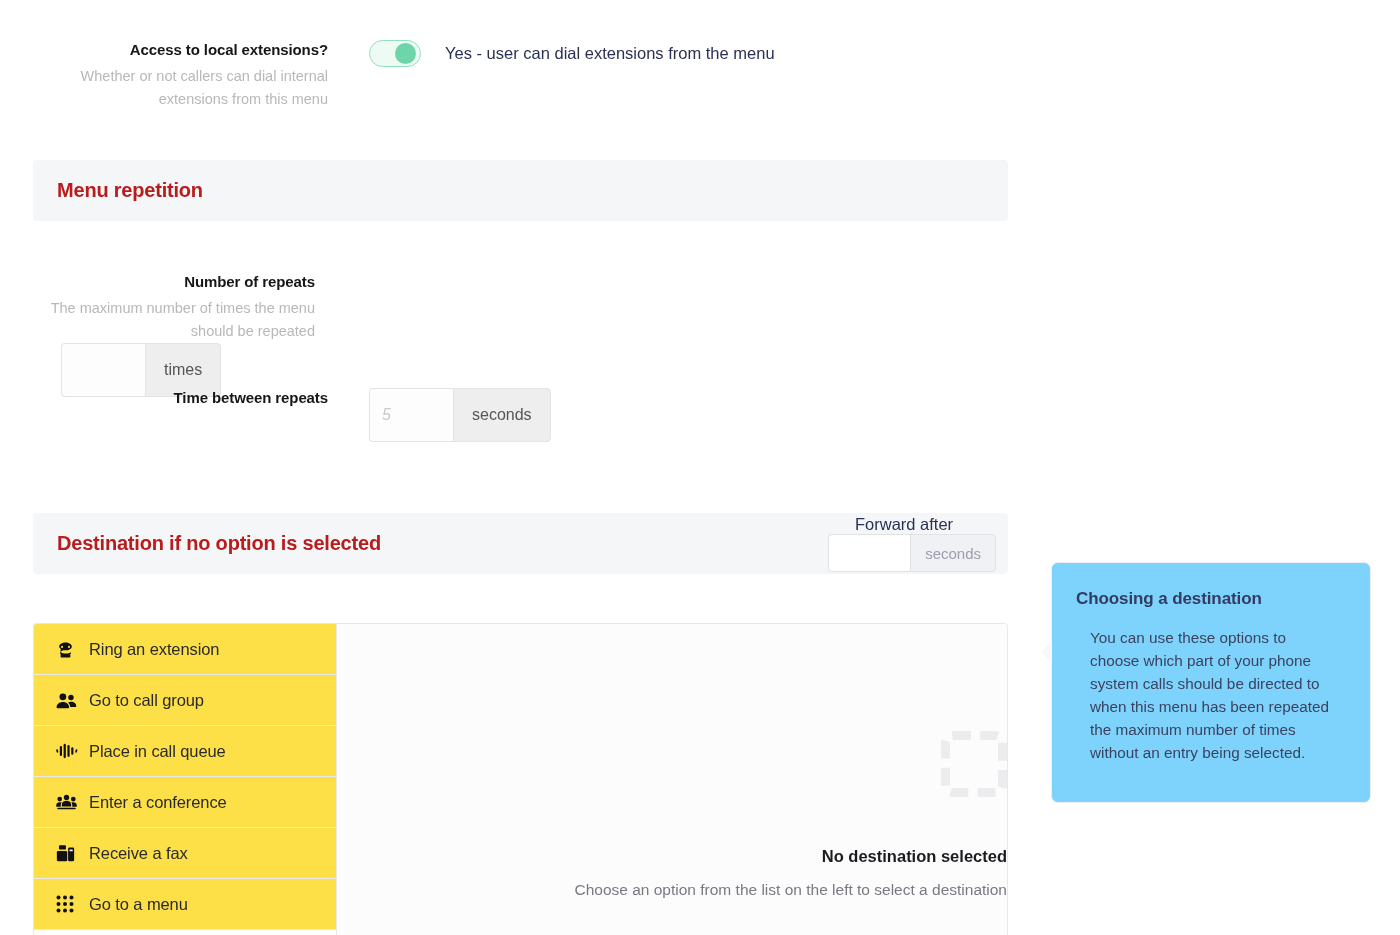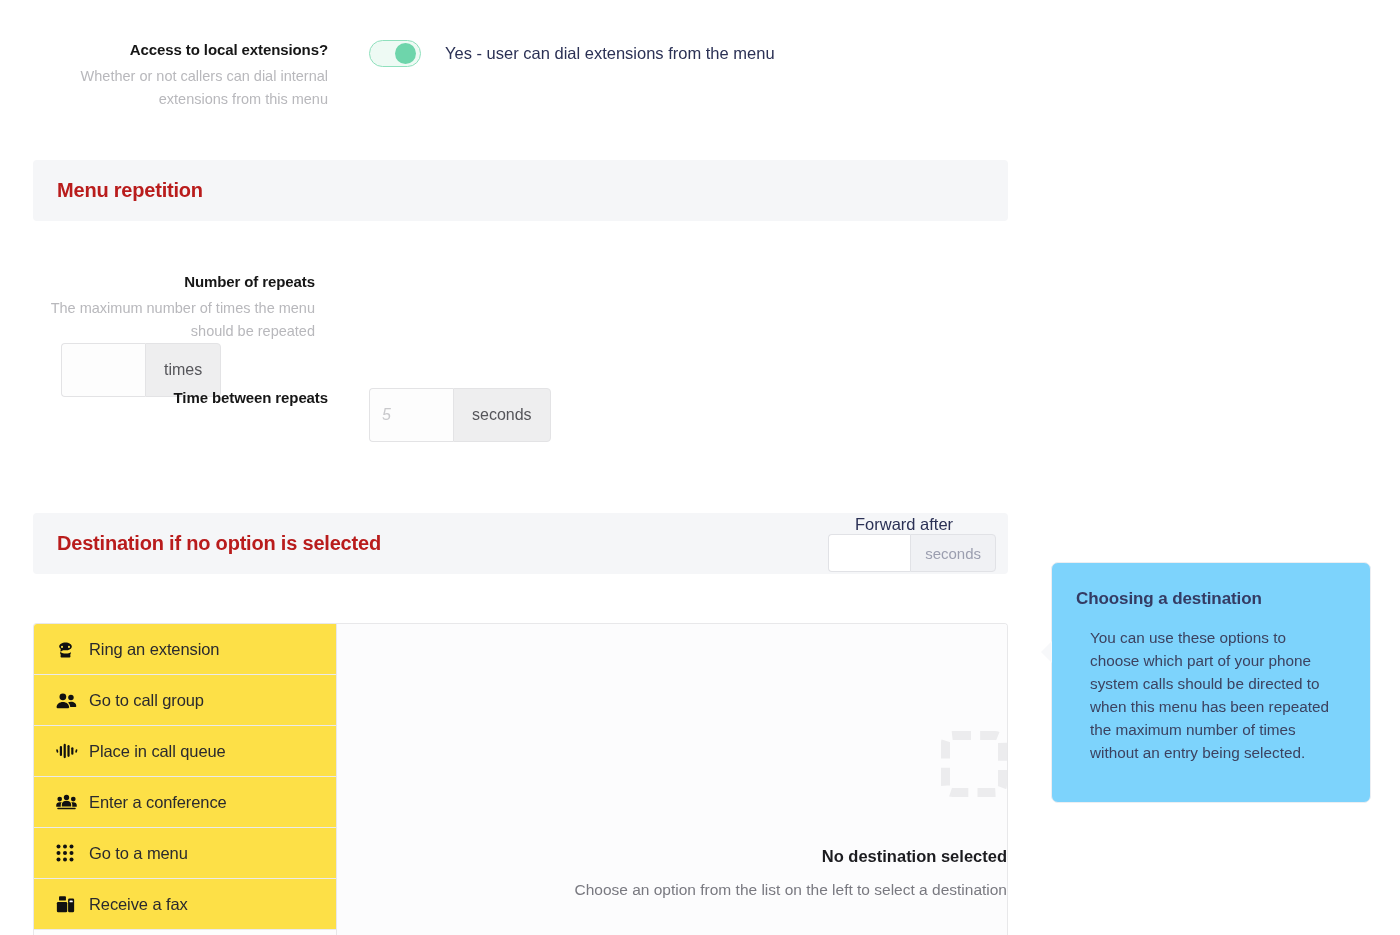--- a/index.html
+++ b/index.html
@@ -263,47 +263,47 @@
               <path d="M4.6 10.2c-2.6 0-4.3 1.5-4.3 3.6v2h5.6v-2.4c0-1.2.4-2.3 1.1-3.1-.7-.1-1.5-.1-2.4-.1z"></path>
               <path d="M21.4 10.2c-.9 0-1.7 0-2.4.1.7.8 1.1 1.9 1.1 3.1v2.4h5.6v-2c0-2.1-1.7-3.6-4.3-3.6z"></path>
               <rect x="1.5" y="17" width="23" height="2" rx="1"></rect>
             </svg>
         </span>
         <span class="txt">Enter a conference</span>
       </div>
 
       <div class="dest-item">
         <span class="ico">
+          <svg width="19" height="19" viewBox="0 0 22 22">
+              <rect x="1" y="8" width="12" height="12" rx="1.6"></rect>
+              <rect x="3.5" y="1.5" width="8" height="5" rx="1"></rect>
+              <rect x="14" y="4" width="7" height="16" rx="1.6"></rect>
+              <rect x="15.6" y="6.4" width="3.8" height="2" rx="0.7" fill="#fff"></rect>
+            </svg>
+        </span>
+        <span class="txt">Receive a fax</span>
+      </div>
+
+      <div class="dest-item">
+        <span class="ico">
           <svg width="18" height="18" viewBox="0 0 18 18">
             <circle cx="2.5" cy="2.5" r="2"></circle>
               <circle cx="9" cy="2.5" r="2"></circle>
               <circle cx="15.5" cy="2.5" r="2"></circle>
             <circle cx="2.5" cy="9" r="2"></circle>
               <circle cx="9" cy="9" r="2"></circle>
               <circle cx="15.5" cy="9" r="2"></circle>
             <circle cx="2.5" cy="15.5" r="2"></circle>
               <circle cx="9" cy="15.5" r="2"></circle>
               <circle cx="15.5" cy="15.5" r="2"></circle>
           </svg>
         </span>
         <span class="txt">Go to a menu</span>
       </div>
 
-      <div class="dest-item">
-        <span class="ico">
-          <svg width="19" height="19" viewBox="0 0 22 22">
-              <rect x="1" y="8" width="12" height="12" rx="1.6"></rect>
-              <rect x="3.5" y="1.5" width="8" height="5" rx="1"></rect>
-              <rect x="14" y="4" width="7" height="16" rx="1.6"></rect>
-              <rect x="15.6" y="6.4" width="3.8" height="2" rx="0.7" fill="#fff"></rect>
-            </svg>
-        </span>
-        <span class="txt">Receive a fax</span>
-      </div>
-
     </div>
 
     <div class="dest-empty">
       <div class="empty-icon"></div>
       <div class="empty-title">No destination selected</div>
       <div class="empty-sub">Choose an option from the list on the left to select a destination</div>
     </div>
   </div>
 
   <div class="callout">

